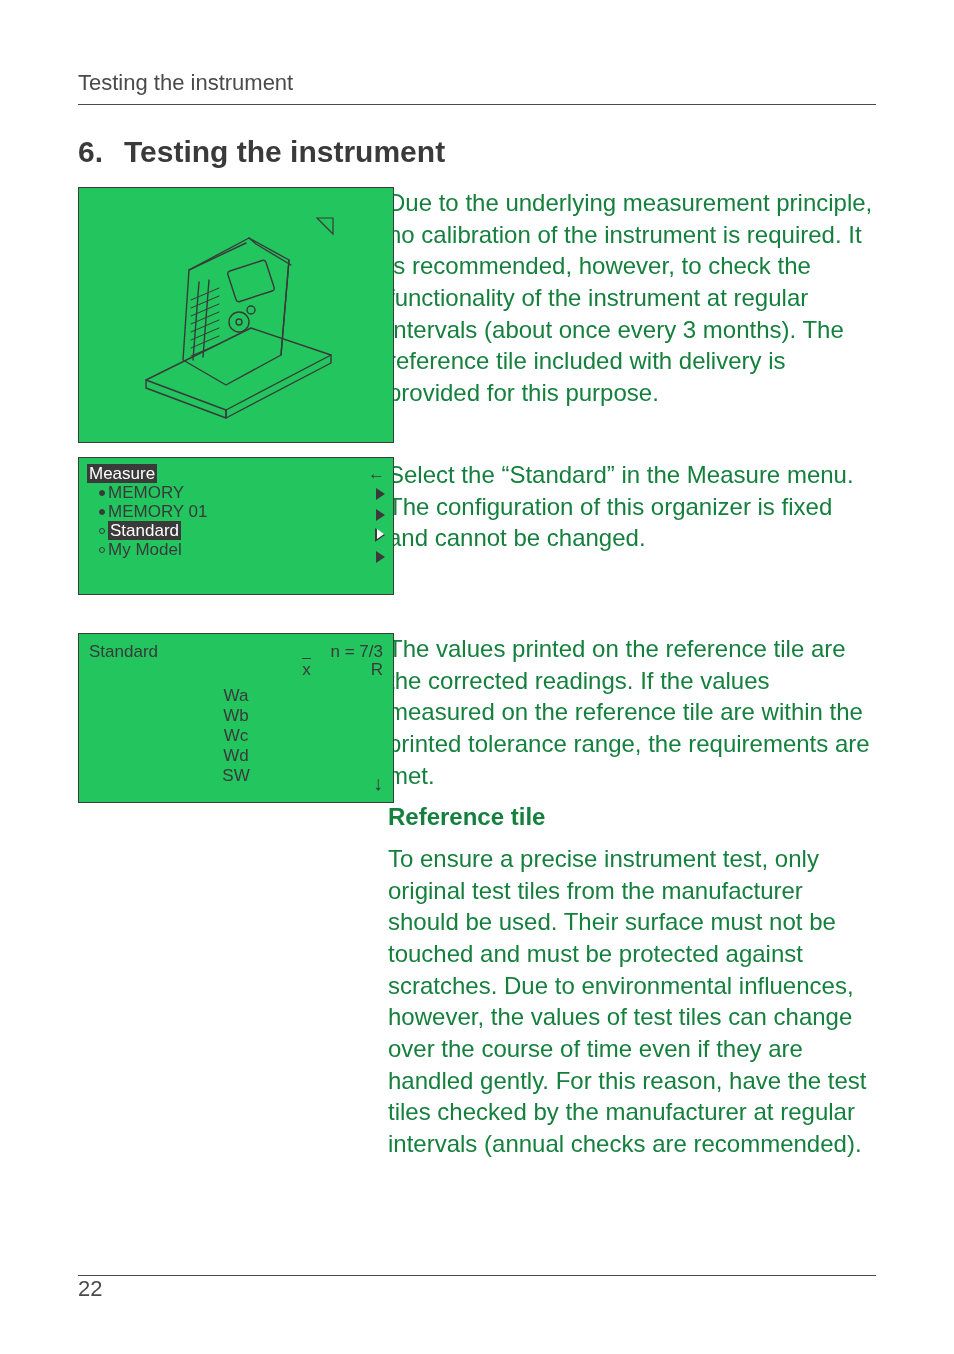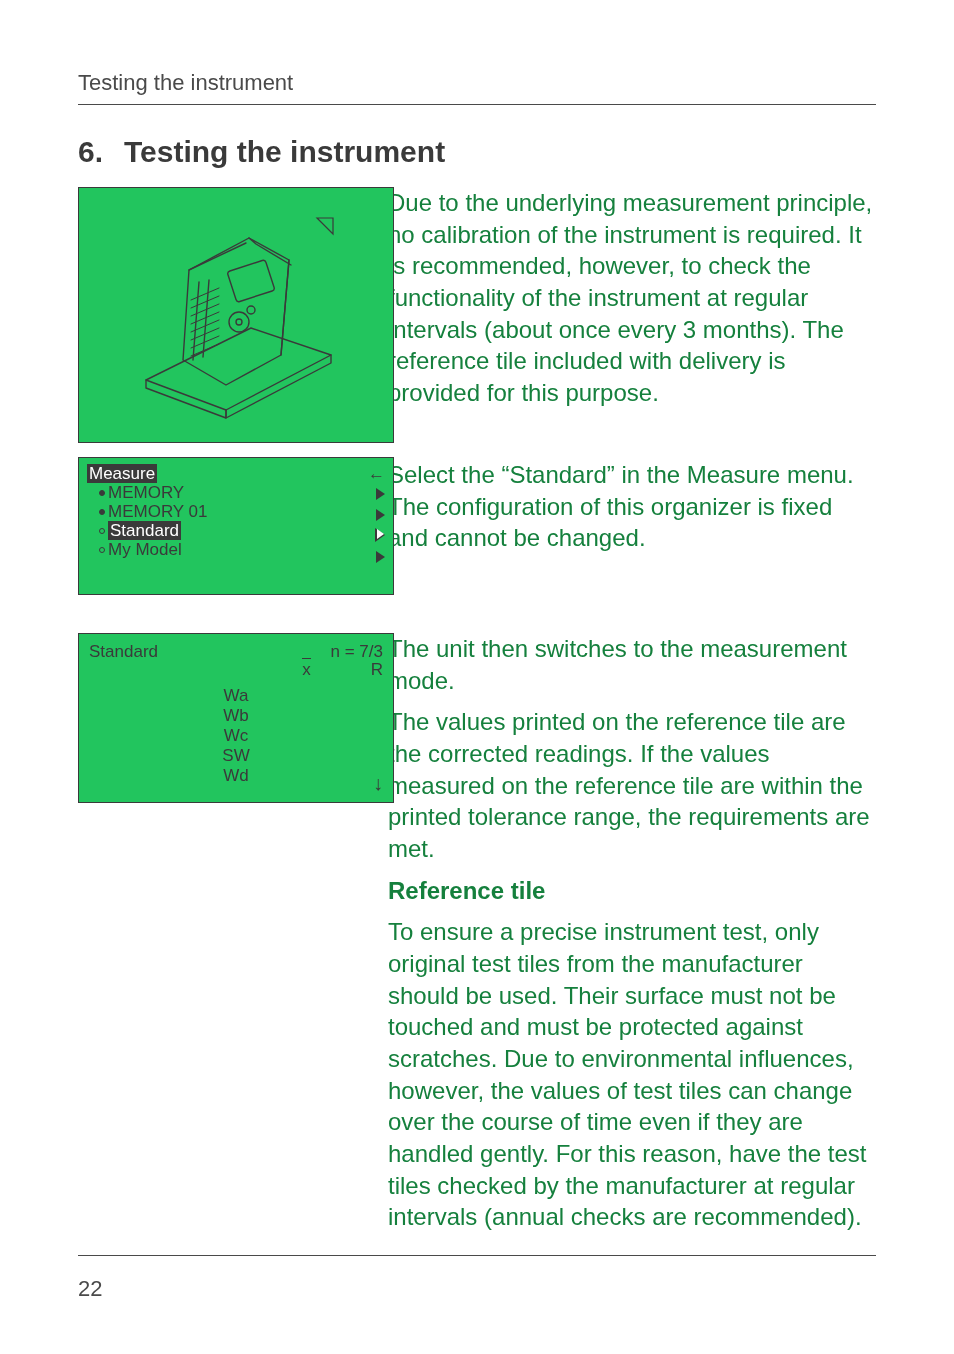--- a/index.html
+++ b/index.html
@@ -22,21 +22,21 @@
   .menu-line { display:flex; align-items:center; }
   .bullet { width:6px; height:6px; border:1px solid #3a3a3a; border-radius:50%; margin-right:3px; display:inline-block; }
   .bullet.filled { background:#3a3a3a; }
   .menu-right { position:absolute; right:8px; top:6px; font-size:17px; line-height:1.12; text-align:right; }
   .tri { display:inline-block; width:0; height:0; }
   .tri.right { border-top:6px solid transparent; border-bottom:6px solid transparent; border-left:9px solid #3a3a3a; }
   .arrow-left { display:inline-block; font-weight:bold; }
   .meas-top { display:flex; justify-content:space-between; }
   .meas-rows { margin-top:6px;text-align:center; }
   .meas .down { position:absolute; right:10px; bottom:6px; font-size:20px; }
-  .footer { position:absolute; left:78px; right:78px; bottom:52px; border-top:1.5px solid #4a4a4a; padding-top:20px; font-size:22px; color:#4a4a4a; }
+  .footer { position:absolute; left:78px; right:78px; bottom:52px; border-top:1.5px solid #4a4a4a; padding-top:0; font-size:22px; color:#4a4a4a; }
   .xbar { position: relative; display:inline-block; }
   .xbar::before { content:""; position:absolute; left:0; right:0; top:-2px; height:1.2px; background:#3a3a3a; }
   .indented { padding-left: 12px; }
   svg { display:block; }
 </style>
 </head>
 <body>
 
 <div class="page">
 
@@ -135,34 +135,33 @@
           <span></span>
           <span style="display:flex; gap:60px;">
             <span class="xbar">x</span>
             <span>R</span>
           </span>
         </div>
         <div class="meas-rows">
           <div>Wa</div>
           <div>Wb</div>
           <div>Wc</div>
+          <div>Wd</div>
           <div>SW</div>
-          <div>Wd</div>
         </div>
         <span class="down">↓</span>
       </div>
 
     </div>
 
     <div class="rightcol">
       <p class="block" style="min-height:256px;">Due to the underlying measurement principle, no calibration of the instrument is required. It is recommended, however, to check the functionality of the instrument at regular intervals (about once every 3 months). The reference tile included with delivery is provided for this purpose.</p>
 
       <p class="block" style="min-height:170px; padding-top:6px;">Select the “Standard” in the Measure menu. The configuration of this organizer is fixed and cannot be changed.</p>
 
-      <p>The unit then switches to the measurement mode.</p>
       <p>The values printed on the reference tile are the corrected readings. If the values measured on the reference tile are within the printed tolerance range, the requirements are met.</p>
 
       <p class="subhead">Reference tile</p>
       <p>To ensure a precise instrument test, only original test tiles from the manufacturer should be used. Their surface must not be touched and must be protected against scratches. Due to environmental influences, however, the values of test tiles can change over the course of time even if they are handled gently. For this reason, have the test tiles checked by the manufacturer at regular intervals (annual checks are recommended).</p>
     </div>
 
   </div>
 
   <div class="footer">
     <span>22</span>

